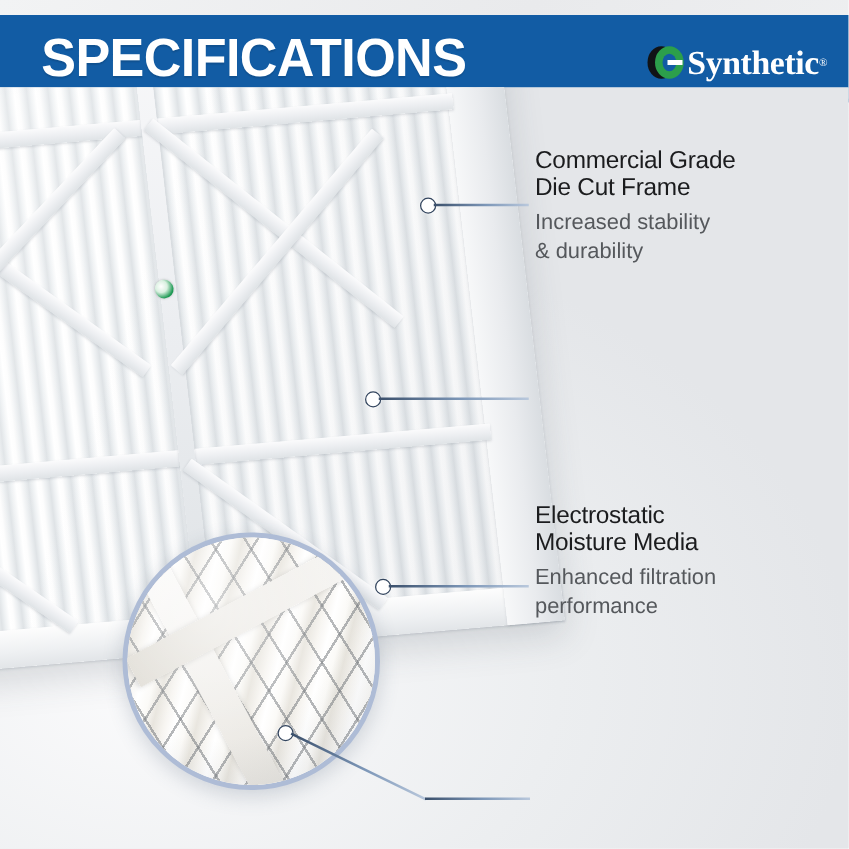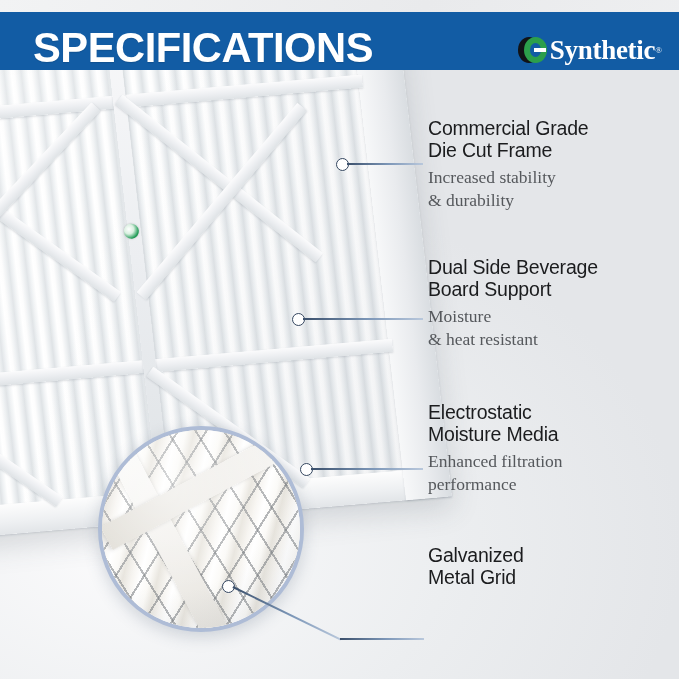--- a/index.html
+++ b/index.html
@@ -237,21 +237,20 @@
     line-height: 22px;
     letter-spacing: -0.2px;
     white-space: pre-line;
   }
   .callout .c-sub {
     color: #55585c;
     font-size: 17.5px;
     line-height: 23px;
     margin-top: 5px;
     white-space: pre-line;
-    font-family: Liberation Serif, serif;
   }
 
   
   .leader-line {
     position: absolute;
     height: 1.6px;
     background: linear-gradient(90deg, #3a4f6b 0%, #7d97b8 55%, #b9c8dc 100%);
   }
   .leader-line.diagleader {
     transform-origin: left center;
@@ -332,32 +331,24 @@
     <div class="leader-line" style="left:340px; top:568px; width:84px;"></div>
   </div>
 
   <div class="callout" style="left:428px; top:117px;">
     <div class="c-title">Commercial Grade
 Die Cut Frame</div>
     <div class="c-sub">Increased stability
 &amp; durability</div>
   </div>
 
-  <div class="callout" style="left:428px; top:256px;">
-    <div class="c-title">Dual Side Beverage
-Board Support</div>
-    <div class="c-sub">Moisture
-&amp; heat resistant</div>
-  </div>
 
   <div class="callout" style="left:428px; top:401px;">
     <div class="c-title">Electrostatic
 Moisture Media</div>
     <div class="c-sub">Enhanced filtration
 performance</div>
   </div>
 
   <div class="callout" style="left:428px; top:544px;">
-    <div class="c-title">Galvanized
-Metal Grid</div>
   </div>
 
 </div>
 
 </body></html>

